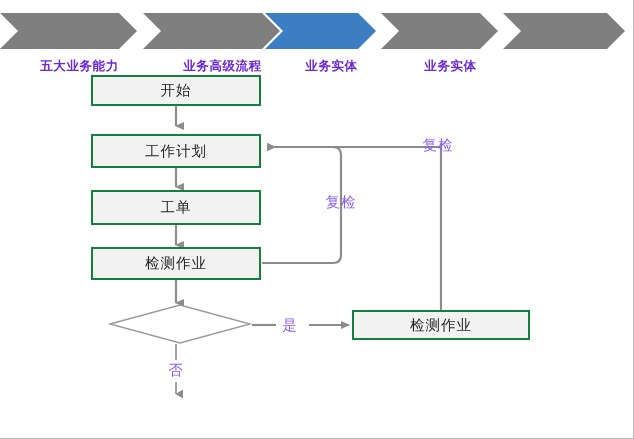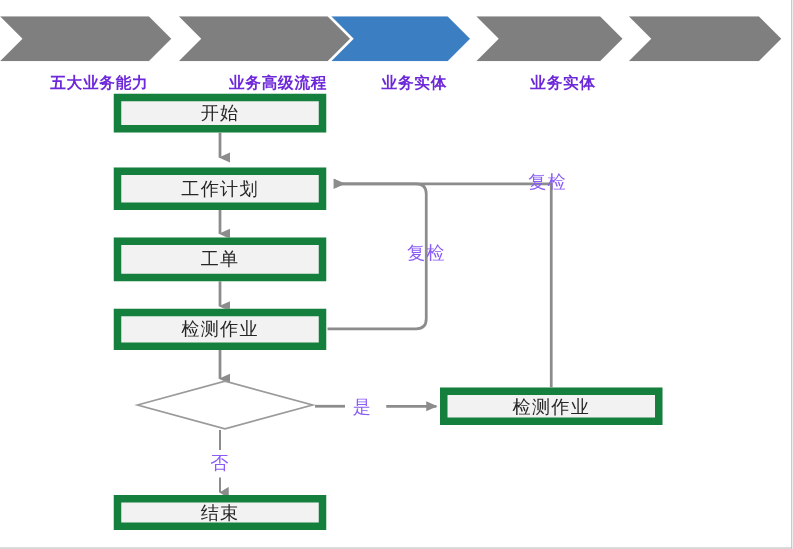--- a/index.html
+++ b/index.html
@@ -47,21 +47,21 @@
     position: absolute;
     left: 0;
     top: 0;
     width: 634px;
     height: 439px;
   }
   .node {
     position: absolute;
     box-sizing: border-box;
     background: #f2f2f2;
-    border: 6px solid #15803d;
+    border: 2px solid #15803d;
     color: #262626;
     font-size: 14.5px;
     display: flex;
     align-items: center;
     justify-content: center;
     letter-spacing: 1px;
     white-space: nowrap;
   }
   .diamond-wrap {
     position: absolute;
@@ -172,23 +172,20 @@
 
     <div class="node" style="left:91px; top:190px; width:170px; height:35px;">
       <span>工单</span>
     </div>
 
 
     <div class="node" style="left:352px; top:310px; width:178px; height:30px;">
       <span>检测作业</span>
     </div>
 
-    <div class="node" style="left:91px; top:396px; width:170px; height:28px;">
-      <span>结束</span>
-    </div>
 
     <span class="edge-label" style="left:408px; top:136px; width:60px;">复检</span>
 
     <span class="edge-label" style="left:311px; top:193px; width:60px;">复检</span>
 
     <span class="edge-label" style="left:272px; top:316px; width:36px;">是</span>
 
     <span class="edge-label" style="left:158px; top:361px; width:36px;">否</span>
 
   </div>

